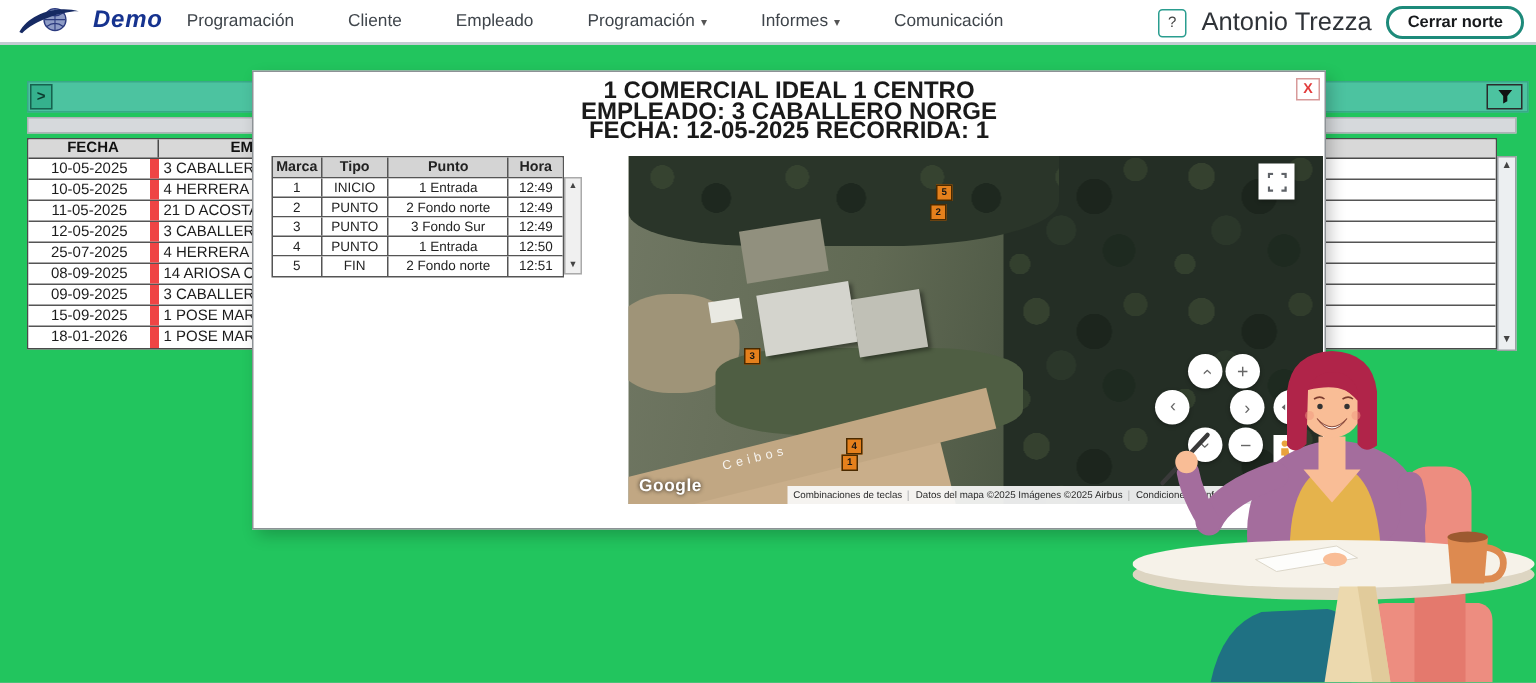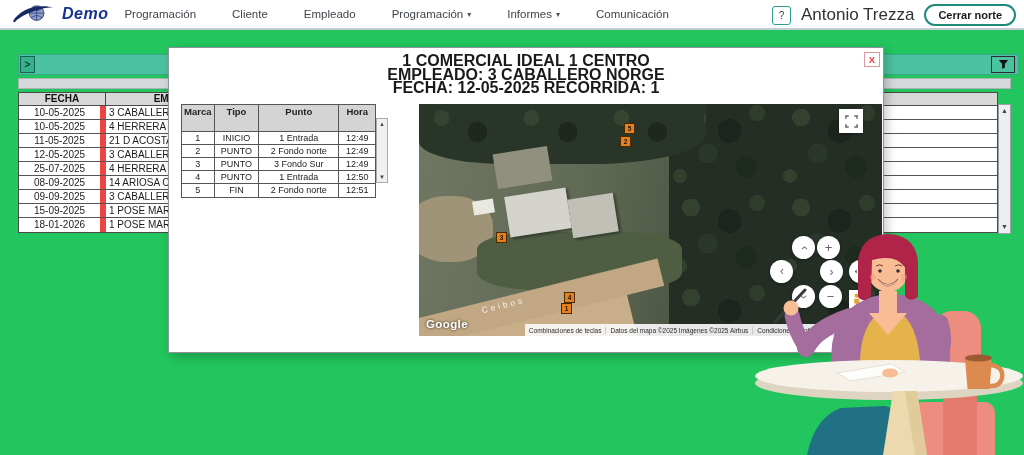--- a/index.html
+++ b/index.html
@@ -51,21 +51,21 @@
            border:1px solid #8d9296; box-shadow:3px 4px 10px rgba(0,0,0,.22); z-index:10; }
   .modal-close { position:absolute; right:3px; top:4px; width:16px; height:15px; background:#fff;
                  border:1px solid #d89a9a; color:#e23b3b; font-size:9.5px; font-weight:bold;
                  display:flex; align-items:center; justify-content:center; cursor:pointer; }
   .modal-title { position:absolute; left:0; top:6px; width:100%; text-align:center; }
   .modal-title div { font-size:16px; font-weight:bold; color:#1a1a1a; line-height:13.5px; }
 
   .pts-table { position:absolute; left:12px; top:56px; width:195px; border:1px solid #555; }
   .ptr { display:flex; height:13px; background:#fff; border-bottom:1px solid #555; }
   .ptr:last-child { border-bottom:none; }
-  .ptr.h { height:27px; background:#d4d4d4; }
+  .ptr.h { height:14px; background:#d4d4d4; }
   .ptr .c { font-size:9px; color:#222; line-height:12px; text-align:center; border-right:1px solid #555; overflow:hidden; white-space:nowrap; }
   .ptr.h .c { font-weight:bold; font-size:9.5px; line-height:13px; }
   .ptr .c:last-child { border-right:none; }
   .pc1 { width:33px; } .pc2 { width:45px; } .pc3 { width:81px; } .pc4 { width:36px; }
   .pts-scrollbar { position:absolute; left:207px; top:70px; width:12px; height:65px; background:#f0f0f0;
                    border:1px solid #aaa; display:flex; flex-direction:column; justify-content:space-between; }
   .pts-scrollbar .sb-arrow { font-size:6px; line-height:10px; height:10px; }
 
   
   .map { position:absolute; left:250px; top:56px; width:463px; height:232px; overflow:hidden;

